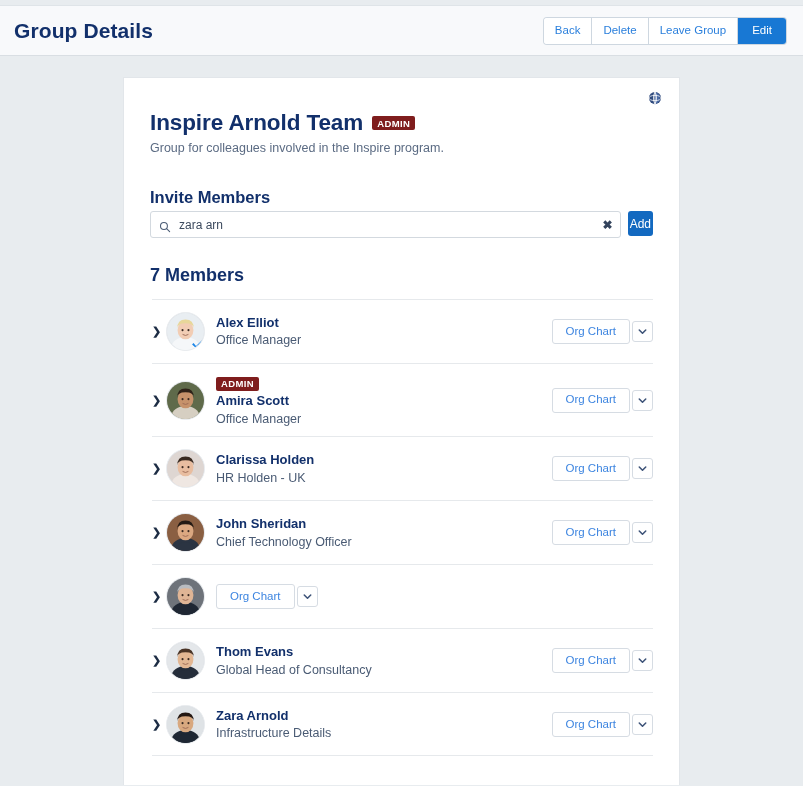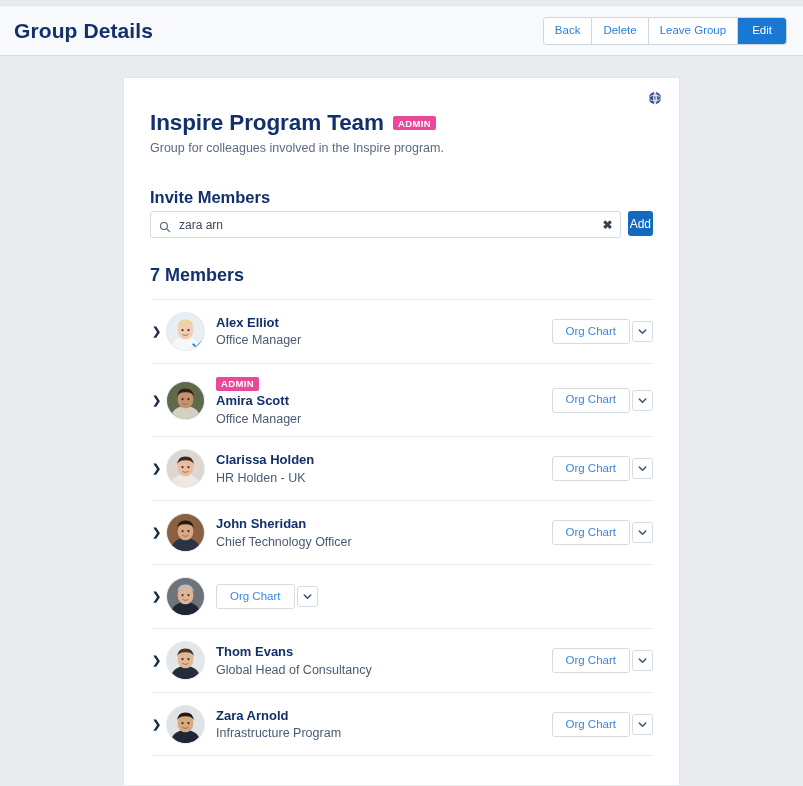--- a/index.html
+++ b/index.html
@@ -112,21 +112,21 @@
   }
 
   .group-title {
     font-size: 22.5px;
     font-weight: bold;
     color: #12306b;
     letter-spacing: -0.1px;
   }
 
   .badge-admin {
-    background: #ec4899;
+    background: #7f1d1d;
     color: #ffffff;
     font-size: 9.5px;
     font-weight: bold;
     letter-spacing: 0.4px;
     padding: 2.5px 5px 2px 5px;
     border-radius: 2px;
     line-height: 1;
     display: inline-block;
   }
 
@@ -345,21 +345,21 @@
         <circle cx="8" cy="8" r="7" fill="#2f4a7d"></circle>
         <path d="M8 1.2 A7 7 0 0 1 8 14.8 Z" fill="#4a6aa5"></path>
         <ellipse cx="8" cy="8" rx="7" ry="3" fill="none" stroke="#ffffff" stroke-width="0.9"></ellipse>
         <path d="M8 1 Q4.4 8 8 15 Q11.6 8 8 1Z" fill="none" stroke="#ffffff" stroke-width="0.9"></path>
         <line x1="8" y1="1" x2="8" y2="15" stroke="#ffffff" stroke-width="0.9"></line>
       </svg>
     </span>
 
     <div class="group-head">
       <div class="group-title-row">
-        <span class="group-title">Inspire Program Team</span>
+        <span class="group-title">Inspire Arnold Team</span>
         <span class="badge-admin">ADMIN</span>
       </div>
       <div class="group-desc">Group for colleagues involved in the Inspire program.</div>
     </div>
 
     <div class="section-title">Invite Members</div>
 
     <div class="invite-row">
       <div class="search-wrap">
         <span class="search-icon">
@@ -545,21 +545,21 @@
               <path d="M8 40 q3-9 12-10 9 1 12 10z" fill="#1e2733"></path>
               <ellipse cx="20" cy="18.5" rx="8.6" ry="10" fill="#d8a87f"></ellipse>
               <path d="M11 17 q0-10 9-10 9 0 9 10 q0-6-9-6-9 0-9 6z" fill="#241813"></path>
               <ellipse cx="16.8" cy="18.5" rx="1.1" ry="1.3" fill="#3a2a22"></ellipse>
               <ellipse cx="23.2" cy="18.5" rx="1.1" ry="1.3" fill="#3a2a22"></ellipse>
               <path d="M17.2 23.4 q2.8 2 5.6 0" fill="none" stroke="#9c6a56" stroke-width="1" stroke-linecap="round"></path>
             </svg>
           </div>
           <div class="member-info">
             <div class="member-name">Zara Arnold</div>
-            <div class="member-role">Infrastructure Program</div>
+            <div class="member-role">Infrastructure Details</div>
           </div>
           <div class="member-actions">
             <button class="org-chart-btn">Org Chart</button>
             <button class="caret-btn">
               <svg width="9" height="9" viewBox="0 0 10 10" xmlns="http://www.w3.org/2000/svg">
                 <path d="M1.4 3.3 L5 7 L8.6 3.3" fill="none" stroke="#3d5378" stroke-width="1.7" stroke-linecap="round" stroke-linejoin="round"></path>
               </svg>
             </button>
           </div>
         </div>

